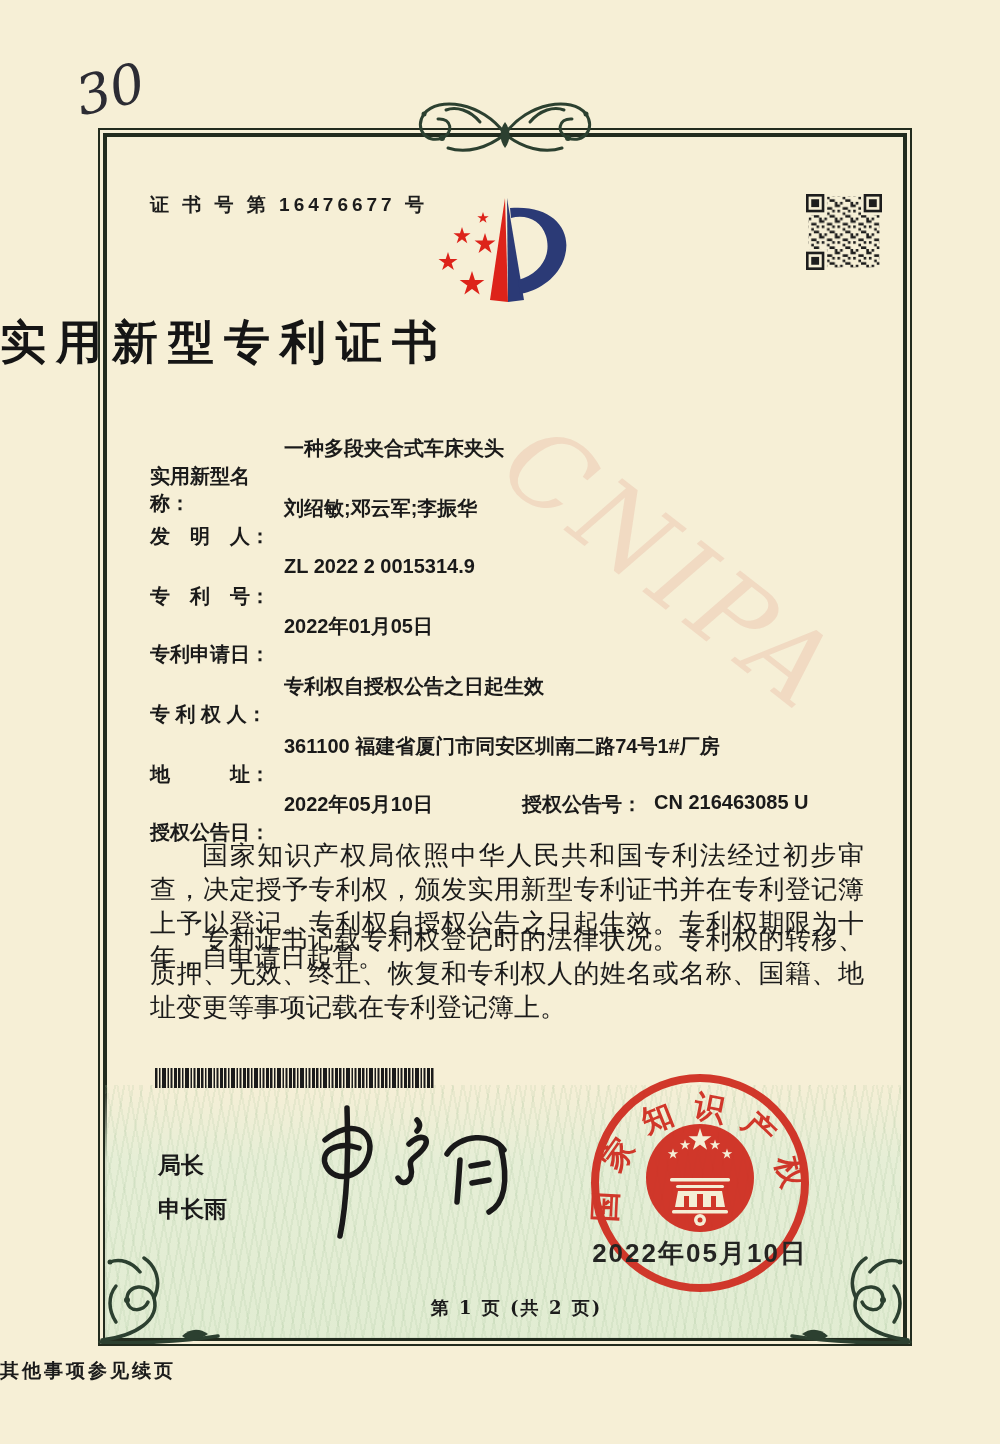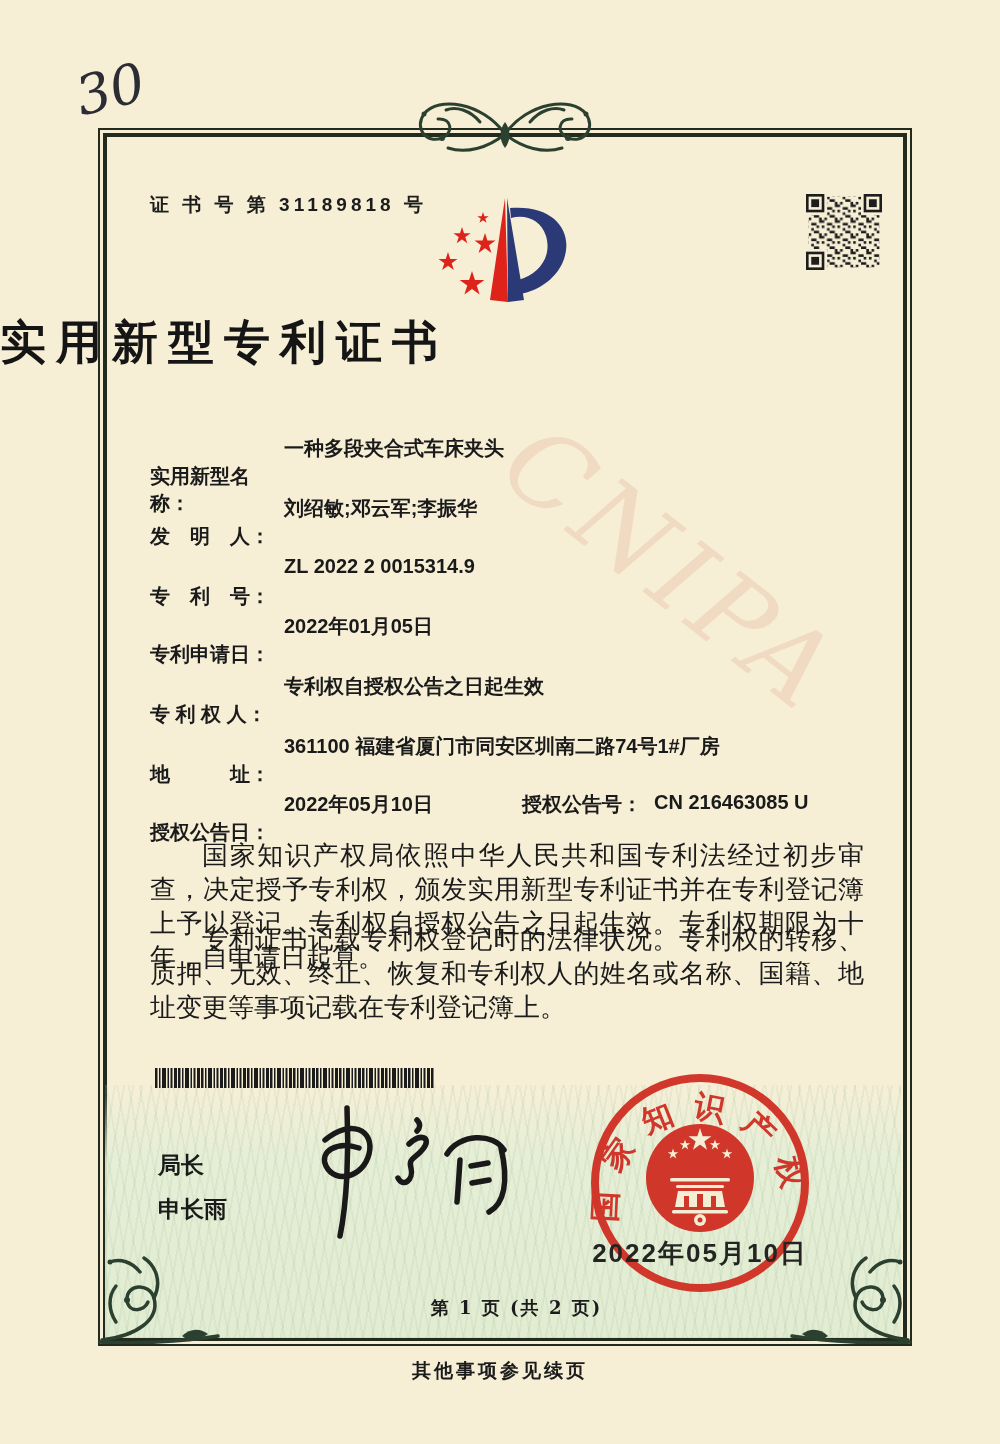--- a/index.html
+++ b/index.html
@@ -41,21 +41,21 @@
   .barcode{position:absolute;left:155px;top:1068px;}
 
   .director-label{position:absolute;left:158px;top:1150px;font-size:23px;font-weight:bold;color:#1a1a1a;}
   .director-name{position:absolute;left:158px;top:1194px;font-size:23px;font-weight:bold;color:#1a1a1a;}
   .signature{position:absolute;left:295px;top:1100px;}
 
   .seal{position:absolute;left:583px;top:1066px;}
 
   .page-indicator{position:absolute;left:0;top:1296px;width:985px;text-align:center;
     font-family:"DejaVu Serif",serif;font-size:18px;font-weight:bold;color:#1b1b1b;letter-spacing:2px;margin-left:24px;}
-  .continuation{position:absolute;left:0;top:1358px;width:1000px;text-align:center;
+  .continuation{position:absolute;left:0;top:1358px;width:1000px;
     font-family:"DejaVu Serif",serif;font-size:19px;font-weight:bold;color:#1b1b1b;letter-spacing:3px;}
 
   .ornament-top{position:absolute;left:360px;top:92px;}
   .ornament-bl{position:absolute;left:96px;top:1252px;}
   .ornament-br{position:absolute;left:784px;top:1252px;transform:scaleX(-1);}
 </style>
 </head>
 <body>
 
 <div class="page">
@@ -107,21 +107,21 @@
     </g>
     <g fill="#2c4030">
       <circle cx="31" cy="48" r="3"></circle>
         <circle cx="14" cy="10" r="2.5"></circle>
       <path d="M86,84 C94,76 104,76 112,82 C104,88 94,90 86,84 Z"></path>
     </g>
   </svg>
 
   <div class="handwritten">30</div>
 
-  <div class="cert-no">证 书 号 第 31189818 号</div>
+  <div class="cert-no">证 书 号 第 16476677 号</div>
 
   <div class="watermark">CNIPA</div>
 
   <svg class="logo" width="174" height="124" viewBox="0 0 174 124">
     <defs>
       <path id="st1" d="M0,-1 L0.588,0.809 L-0.951,-0.309 L0.951,-0.309 L-0.588,0.809 Z"></path>
     </defs>
     <g fill="#dd231a">
       <use href="#st1" transform="translate(55,28) scale(6)"></use>
       <use href="#st1" transform="translate(34,46) scale(9)"></use>

